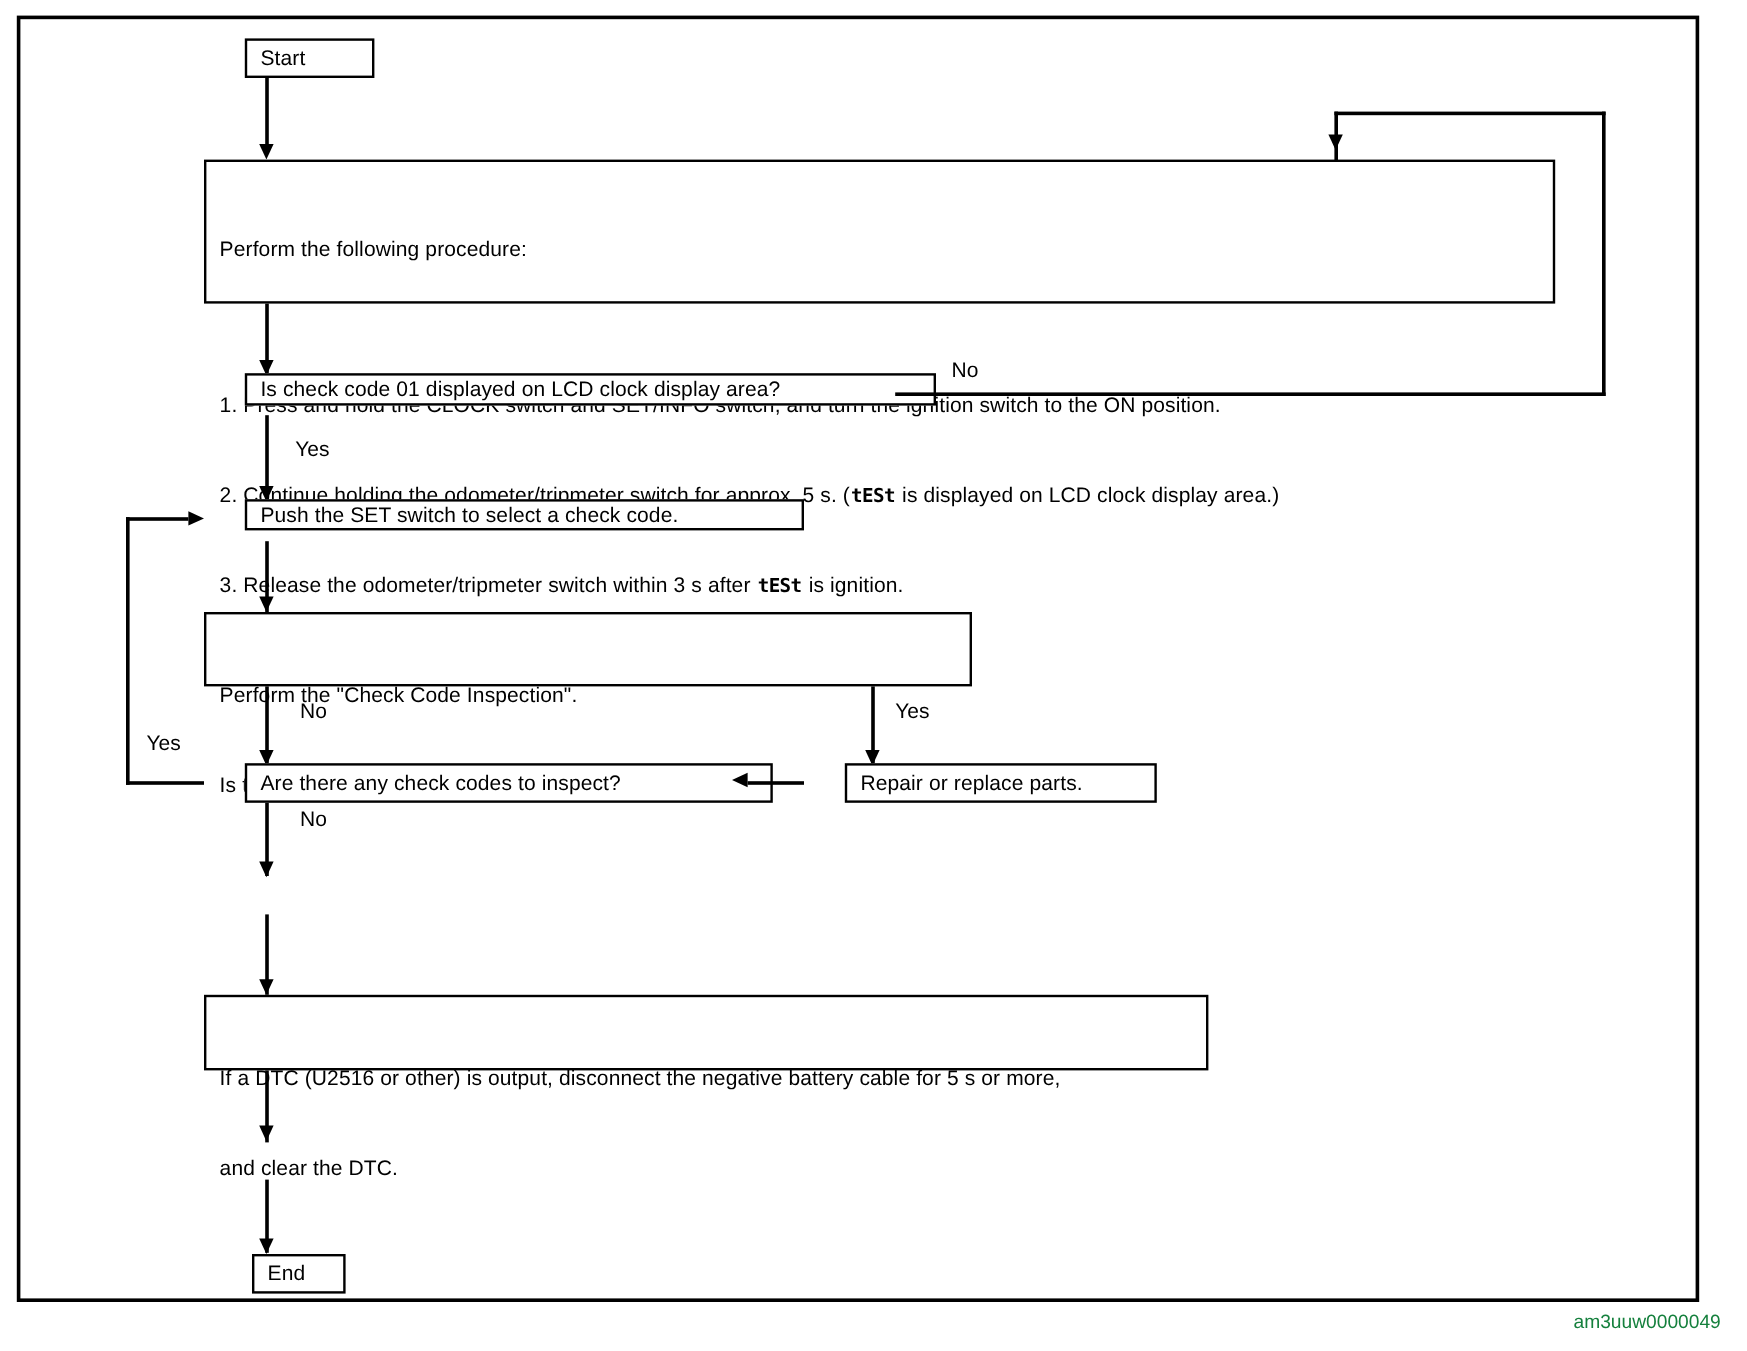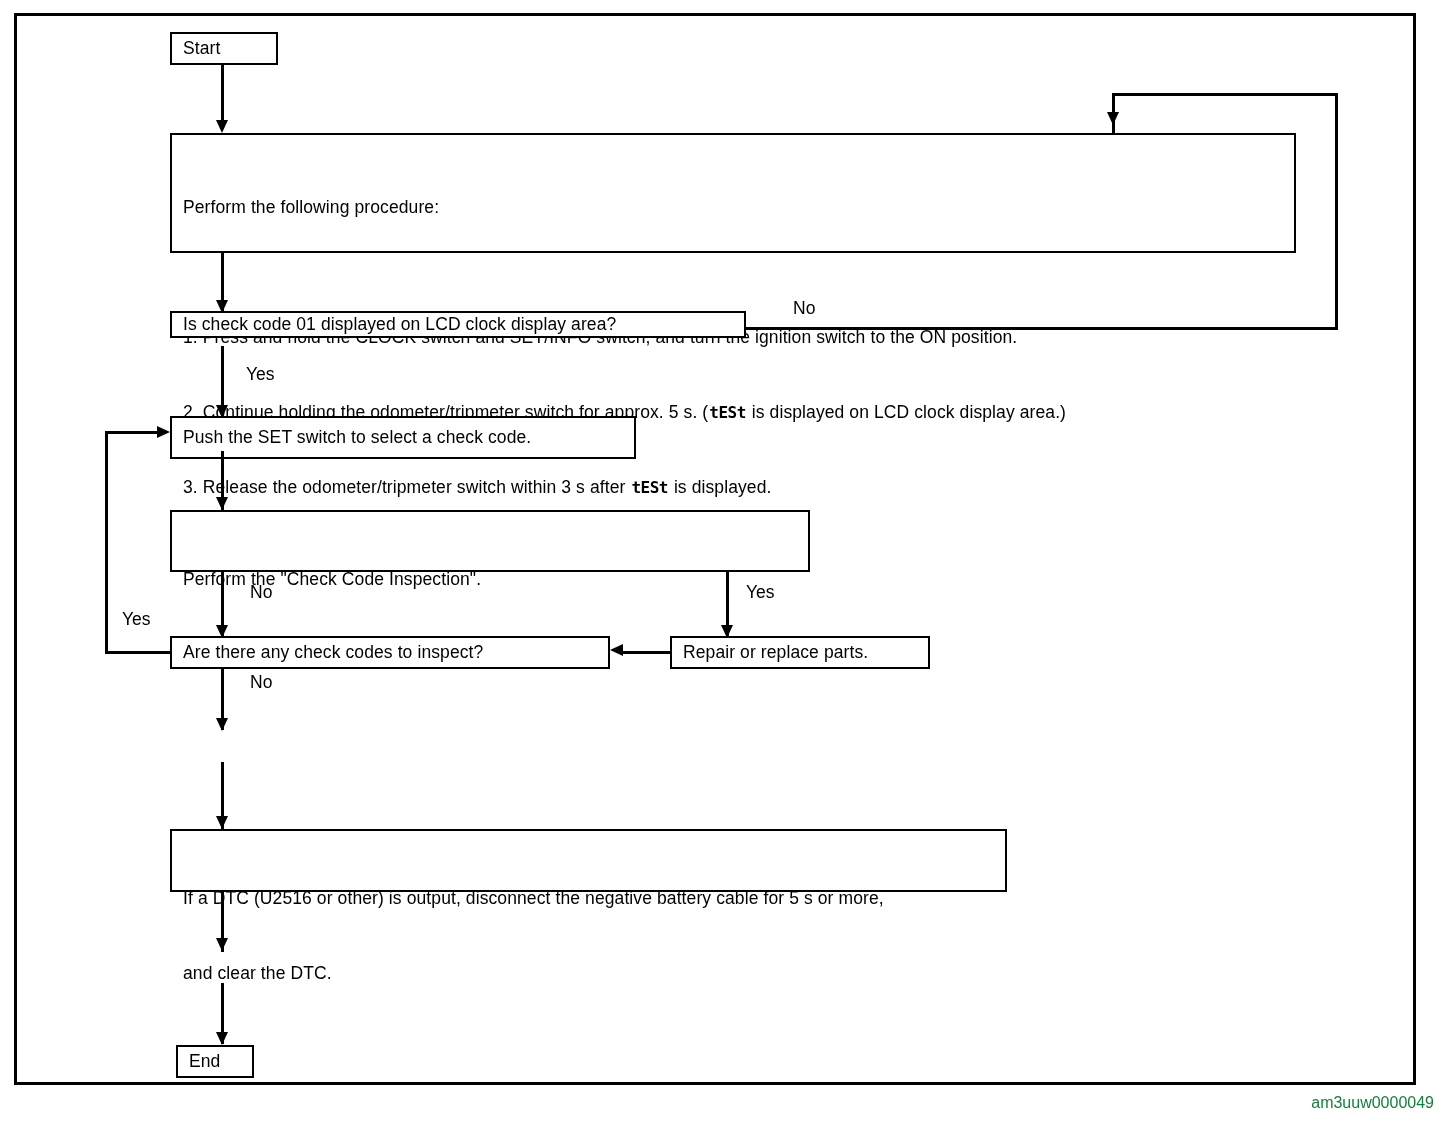--- a/index.html
+++ b/index.html
@@ -36,20 +36,21 @@
     color: #000;
     font-size: 17.5px;
     line-height: 25px;
     letter-spacing: 0.1px;
     padding: 5px 9px 5px 11px;
     white-space: pre-wrap;
   }
   .node.center {
     display: flex;
     align-items: center;
+    margin-left: 34px;
   }
   .node .ln { display: block; }
   .node .gap { display: block; height: 5px; }
 
   
   .lcd {
     font-family: "DejaVu Sans Mono", monospace;
     font-weight: bold;
     font-size: 16px;
     letter-spacing: -0.5px;
@@ -118,42 +119,42 @@
   </div>
 
   <div class="vline" style="left:221px; top:65px; height:62px;"></div>
   <div class="arrow-down" style="left:216px; top:120px;"></div>
 
   <div class="node" style="left:170px; top:133px; width:1126px; height:120px; padding-top:10px;">
     <span class="ln">Perform the following procedure:</span>
     <span class="gap"></span>
     <span class="ln">1. Press and hold the CLOCK switch and SET/INFO switch, and turn the ignition switch to the ON position.</span>
     <span class="ln"><span>2. Continue holding the odometer/tripmeter switch for approx. 5 s. (</span><span class="lcd">tESt</span><span> is displayed on LCD clock display area.)</span></span>
-    <span class="ln"><span>3. Release the odometer/tripmeter switch within 3 s after </span><span class="lcd">tESt</span><span> is displayed.</span></span>
+    <span class="ln"><span>3. Release the odometer/tripmeter switch within 3 s after </span><span class="lcd">tESt</span><span> is ignition.</span></span>
   </div>
 
   <div class="vline" style="left:221px; top:253px; height:58px;"></div>
   <div class="arrow-down" style="left:216px; top:300px;"></div>
 
   <div class="node center" style="left:170px; top:311px; width:576px; height:27px;">
     <span class="ln">Is check code 01 displayed on LCD clock display area?</span>
   </div>
 
   <div class="hline" style="left:746px; top:327px; width:592px;"></div>
   <div class="vline" style="left:1335px; top:93px; height:237px;"></div>
   <div class="hline" style="left:1112px; top:93px; width:226px;"></div>
   <div class="vline" style="left:1112px; top:93px; height:42px;"></div>
   <div class="arrow-down" style="left:1107px; top:112px;"></div>
   <div class="blabel" style="left:793px; top:298px;">No</div>
 
   <div class="vline" style="left:221px; top:346px; height:71px;"></div>
   <div class="arrow-down" style="left:216px; top:405px;"></div>
   <div class="blabel" style="left:246px; top:364px;">Yes</div>
 
-  <div class="node center" style="left:170px; top:416px; width:466px; height:43px;">
+  <div class="node center" style="left:170px; top:416px; width:466px; height:26px;">
     <span class="ln">Push the SET switch to select a check code.</span>
   </div>
 
   <div class="vline" style="left:221px; top:451px; height:60px;"></div>
   <div class="arrow-down" style="left:216px; top:497px;"></div>
 
   <div class="node" style="left:170px; top:510px; width:640px; height:62px; padding-top:5px;">
     <span class="ln">Perform the "Check Code Inspection".</span>
     <span class="ln">Is there any malfunction?</span>
   </div>

